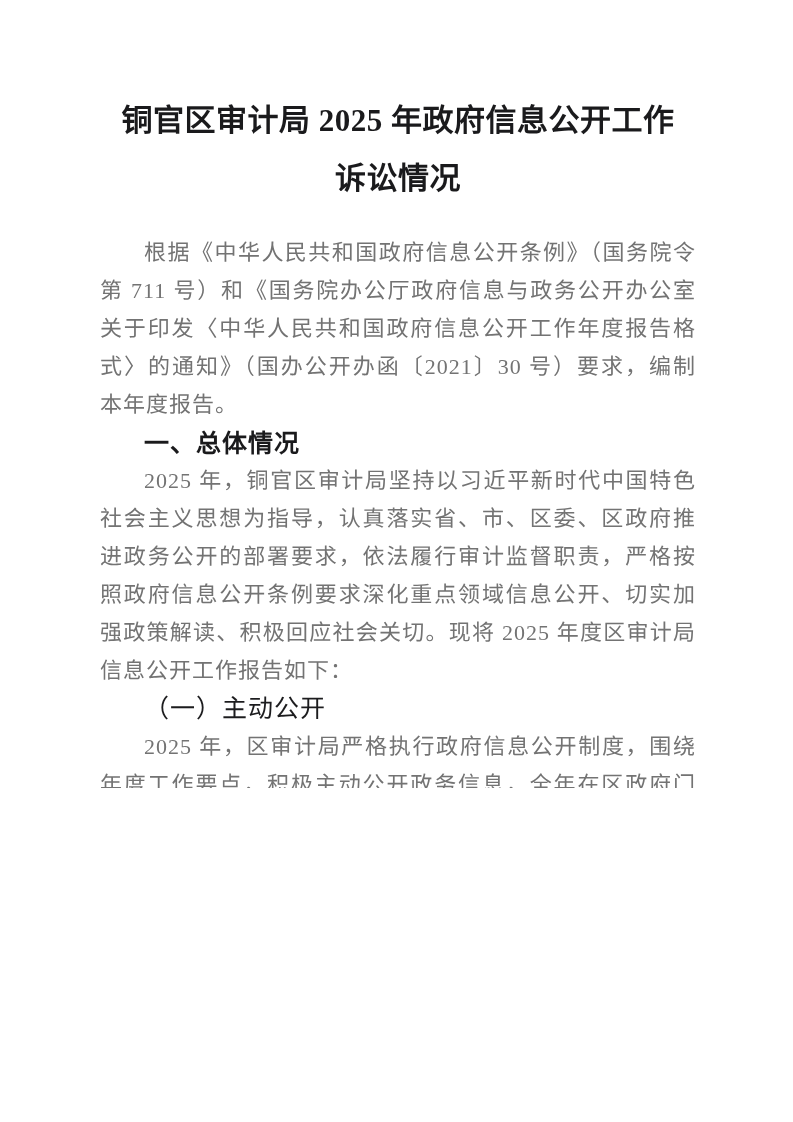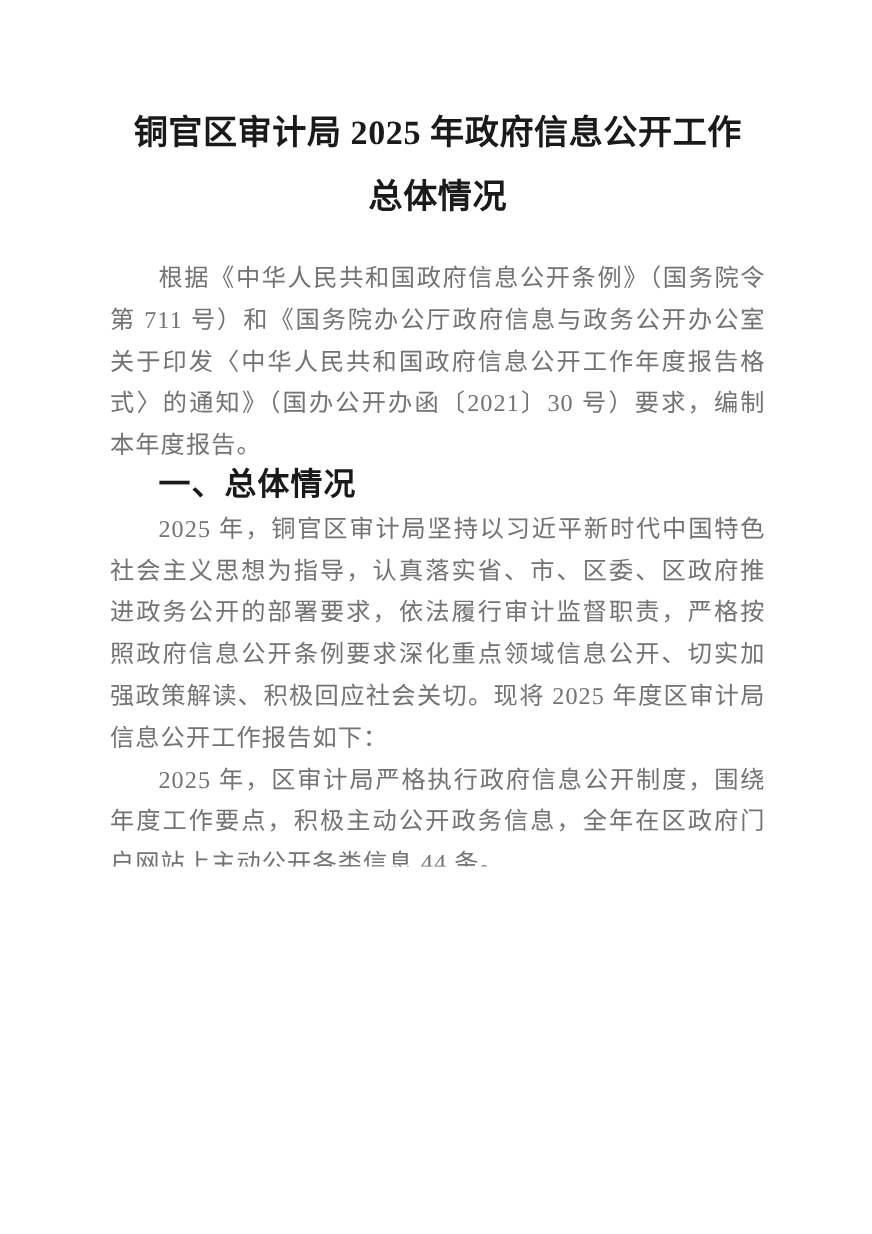--- a/index.html
+++ b/index.html
@@ -33,23 +33,23 @@
     font-family: "Liberation Serif", "DejaVu Serif", serif;
     font-size: 22px;
     line-height: 38px;
     letter-spacing: 1px;
     text-align: justify;
     text-indent: 2em;
     color: #737373;
   }
   .heading-hei {
     margin: 0;
-    font-family: Liberation Mono, monospace;
+    font-family: Liberation Sans, sans-serif;
     font-weight: 700;
-    font-size: 29px;
+    font-size: 25px;
     line-height: 38px;
     letter-spacing: 1px;
     text-indent: 44px;
     color: #1a1a1c;
   }
   .heading-kai {
     margin: 0;
     font-family: "Liberation Serif", "DejaVu Serif", serif;
     font-weight: 400;
     font-size: 25px;
@@ -57,27 +57,28 @@
     letter-spacing: 1px;
     text-indent: 44px;
     color: #1c1c1e;
   }
 </style>
 </head>
 <body>
 
 <div class="page">
 
-  <h1 class="doc-title"><span>铜官区审计局 2025 年政府信息公开工作</span><br><span>总体情况</span></h1>
+  <h1 class="doc-title"><span>铜官区审计局 2025 年政府信息公开工作</span><br><span>诉讼情况</span></h1>
 
   <p class="para">根据《中华人民共和国政府信息公开条例》（国务院令第 711 号）和《国务院办公厅政府信息与政务公开办公室关于印发〈中华人民共和国政府信息公开工作年度报告格式〉的通知》（国办公开办函〔2021〕30 号）要求，编制本年度报告。</p>
 
   <h2 class="heading-hei">一、总体情况</h2>
 
   <p class="para">2025 年，铜官区审计局坚持以习近平新时代中国特色社会主义思想为指导，认真落实省、市、区委、区政府推进政务公开的部署要求，依法履行审计监督职责，严格按照政府信息公开条例要求深化重点领域信息公开、切实加强政策解读、积极回应社会关切。现将 2025 年度区审计局信息公开工作报告如下：</p>
 
+  <h3 class="heading-kai">（一）主动公开</h3>
 
   <p class="para">2025 年，区审计局严格执行政府信息公开制度，围绕年度工作要点，积极主动公开政务信息，全年在区政府门户网站上主动公开各类信息 44 条。</p>
 
   <h3 class="heading-kai">（二）铜官区审计局</h3>
 
 
 </div>
 
 </body></html>

